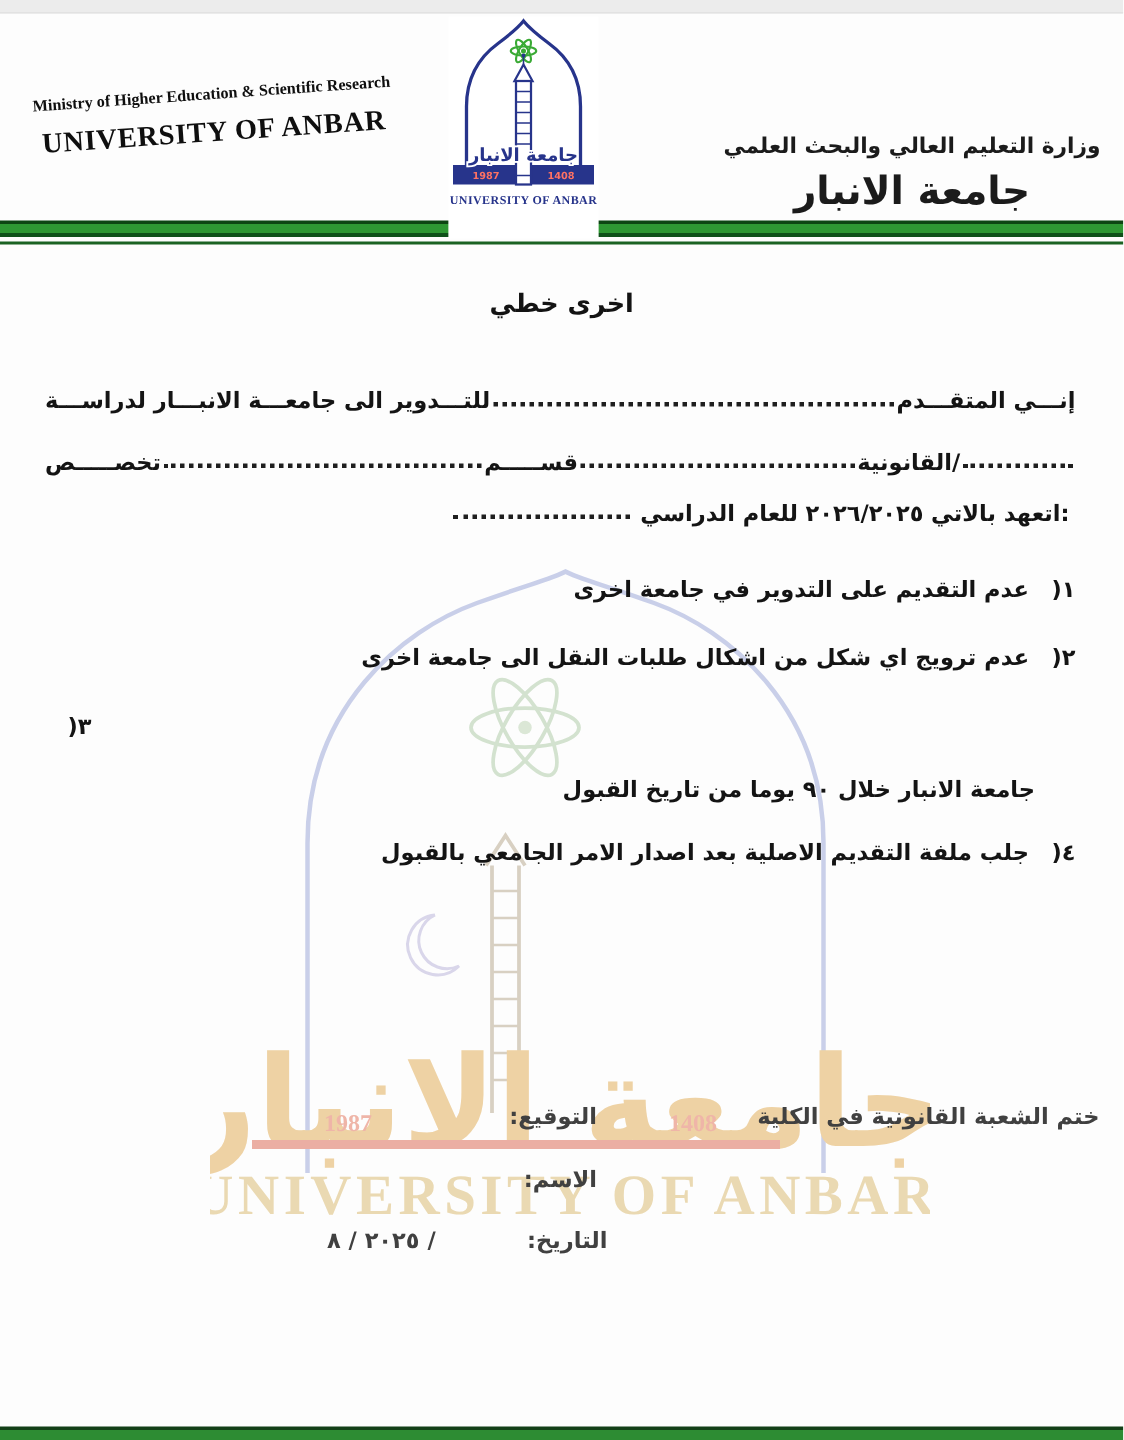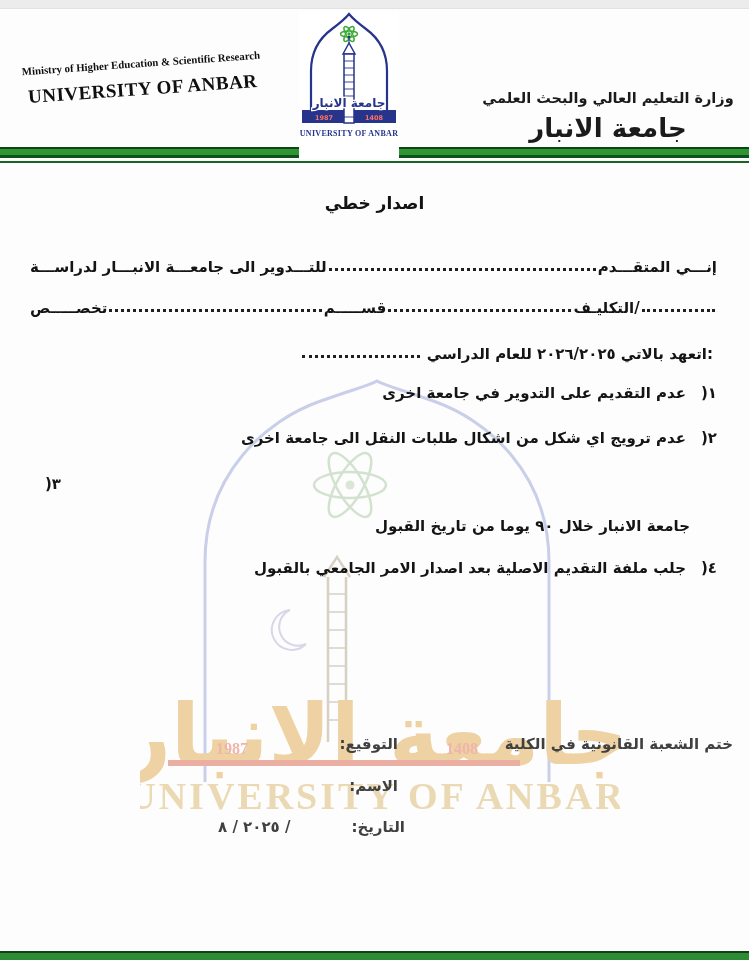--- a/index.html
+++ b/index.html
@@ -35,21 +35,21 @@
   .row span{white-space:nowrap;}
   .dots{border-bottom:3px dotted #1f1f1f;margin:0 2px 5px 2px;min-width:30px;}
   .grow{flex:1;}
   .spacer{flex:1;}
   .itxt{direction:rtl;}
   .jtxt{flex:1;text-align:right;direction:rtl;white-space:normal;}
   .bullet{width:22px;margin-left:9px;display:flex;justify-content:flex-end;direction:ltr;}
 
   #line1{left:30px;right:32px;top:252px;height:24px;}
   #line2{left:30px;right:32px;top:293px;height:24px;}
-  #line3{left:300px;right:36px;top:339px;height:24px;}
+  #line3{left:300px;right:36px;top:327px;height:24px;}
   #line3 .seg{margin-left:5px;}
   #item1{left:30px;right:32px;top:378px;height:24px;}
   #item2{left:30px;right:32px;top:423px;height:24px;}
   #item3a{left:30px;right:32px;top:469px;height:24px;}
   #item3b{left:30px;right:59px;top:511px;height:24px;}
   #item4{left:30px;right:32px;top:553px;height:24px;}
 
   
   .foot{position:absolute;z-index:2;font-weight:bold;font-size:15px;color:#404040;direction:rtl;white-space:nowrap;}
   #stamp{top:735px;right:16px;}
@@ -122,34 +122,34 @@
       <path d="M188,205 V370 M206,205 V370"></path>
       <path d="M188,222 h18 M188,240 h18 M188,258 h18 M188,276 h18 M188,294 h18 M188,312 h18 M188,330 h18 M188,348 h18" stroke-width="1.6"></path>
     </g>
     <text x="237" y="392" text-anchor="middle" font-family="DejaVu Sans" font-weight="bold" font-size="84" fill="#eed2a4">جامعة الانبار</text>
     <text x="92" y="382" text-anchor="middle" font-family="Liberation Serif" font-weight="bold" font-size="16" fill="#efb5a8">1987</text>
     <text x="322" y="382" text-anchor="middle" font-family="Liberation Serif" font-weight="bold" font-size="16" fill="#efb5a8">1408</text>
     <rect x="28" y="388" width="352" height="6" fill="#ebaea3"></rect>
     <text x="237" y="437" text-anchor="middle" font-family="Liberation Serif" font-weight="bold" font-size="38" letter-spacing="3" fill="#ead9b2">UNIVERSITY OF ANBAR</text>
   </svg>
 
-  <div class="abs doc-title ar">اصدار خطي</div>
+  <div class="abs doc-title ar">اخرى خطي</div>
 
   <div class="row" id="line1">
     <span class="itxt">للتـــدوير الى جامعـــة الانبـــار لدراســـة</span>
     <span class="dots grow"></span>
     <span class="itxt">إنـــي المتقـــدم</span>
   </div>
 
   <div class="row" id="line2">
     <span class="itxt">تخصـــــص</span>
     <span class="dots" style="flex:2.9"></span>
     <span class="itxt">قســـــم</span>
     <span class="dots" style="flex:2.5"></span>
-    <span class="itxt">/التكليـف</span>
+    <span class="itxt">/القانونية</span>
     <span class="dots" style="flex:1"></span>
   </div>
 
   <div class="row" id="line3">
     <span class="dots grow"></span>
     <span class="itxt seg">للعام الدراسي</span>
     <span class="seg" dir="ltr">٢٠٢٦/٢٠٢٥</span>
     <span class="seg" dir="ltr">اتعهد بالاتي:</span>
   </div>
 

